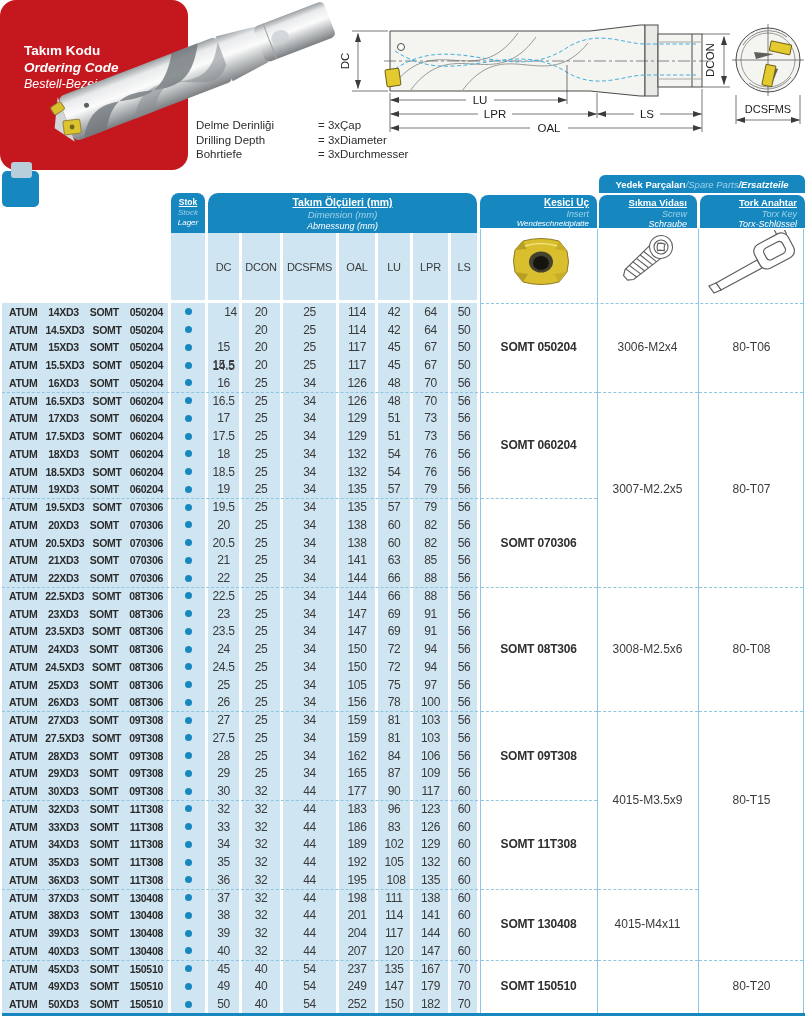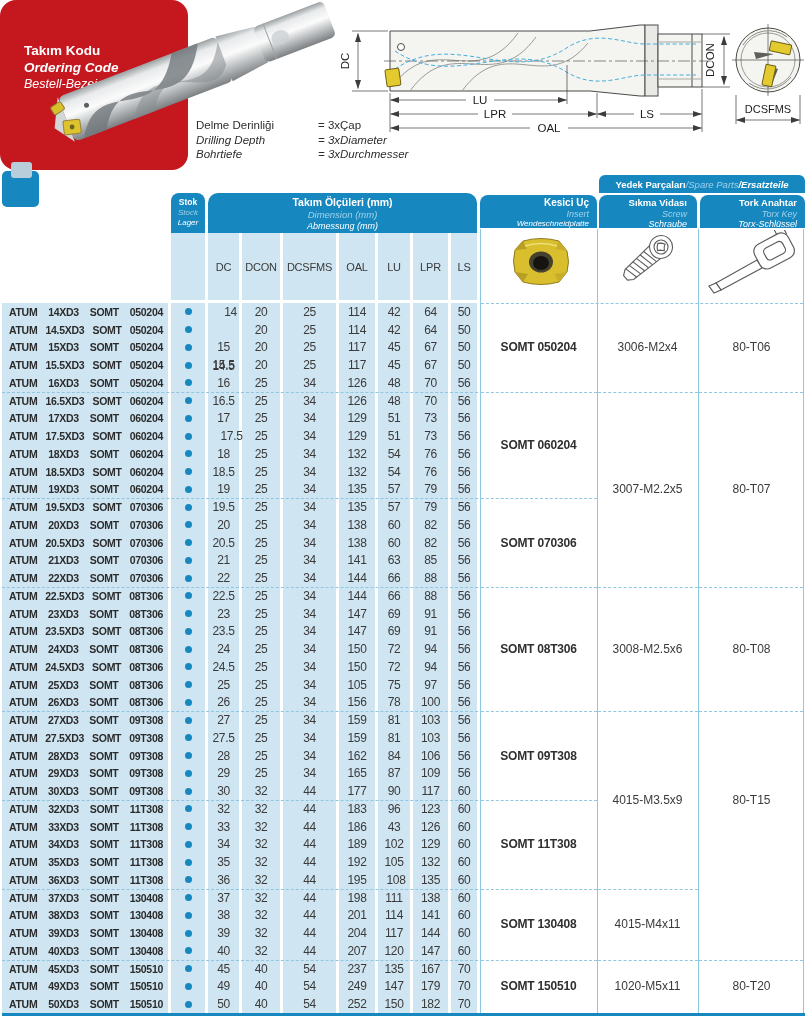--- a/index.html
+++ b/index.html
@@ -6,21 +6,21 @@
     --accent:#1787bf; --red:#c4171e; --cell:#cfe5f2; --dashc:#8fc6e2;
     --lightblue:#9fd2ea; --textdark:#3a3a3a;
   }
   html,body{margin:0;padding:0;background:#ffffff;}
   #canvas{position:relative;width:806px;height:1024px;overflow:hidden;background:#fff;
     font-family:"Liberation Sans", sans-serif;color:#333;}
   .abs{position:absolute;}
   .flexc{position:absolute;display:flex;align-items:center;justify-content:center;box-sizing:border-box;}
   
   .hbox{position:absolute;background:var(--accent);color:#fff;box-sizing:border-box;}
-  .hbox .l1{font-weight:bold;}
+  .hbox .l1{font-weight:bold;text-decoration:underline;}
   .hbox .l2{font-style:italic;color:var(--lightblue);}
   .hbox .l3{font-style:italic;}
   #hdr-ordering{left:3px;top:174px;width:164px;height:128px;background:var(--red);
     border-radius:16px;color:#fff;padding:42px 0 0 24px;}
   #hdr-ordering .l1{font-weight:bold;font-size:13.5px;line-height:17px;}
   #hdr-ordering .l2{font-weight:bold;font-style:italic;font-size:13.5px;line-height:17px;}
   #hdr-ordering .l3{font-style:italic;font-size:12.5px;line-height:16px;}
   #clip-sq{position:absolute;left:2px;top:171px;width:37px;height:36px;background:var(--accent);border-radius:5px;}
   #clip-tab{position:absolute;left:11px;top:162px;width:21px;height:16px;background:#b9cedb;border-radius:3px;}
   #hdr-stock{left:171px;top:193px;width:34px;height:40px;border-radius:8px 8px 0 0;
@@ -49,21 +49,21 @@
   #hdr-screw .l3{font-size:9px;line-height:10px;}
   #hdr-torx{left:700px;top:195px;width:105px;height:33px;border-radius:8px 8px 0 0;
     text-align:right;padding:2px 8px 0 0;}
   #hdr-torx .l1{font-size:9.5px;line-height:11.5px;}
   #hdr-torx .l2{font-size:9px;line-height:10.5px;}
   #hdr-torx .l3{font-size:9px;line-height:10px;}
   
   #depth-note{position:absolute;left:196px;top:118px;width:230px;}
   .nrow{font-size:11.5px;color:#2d2d2d;line-height:14.5px;white-space:nowrap;}
   .nrow .nl{display:inline-block;width:122px;}
-  .nrow.i{font-style:italic;}
+  .nrow.i{}
   
   .band{position:absolute;background:var(--cell);}
   .codecell{position:absolute;display:flex;justify-content:space-between;align-items:center;
     padding:0 5px 0 7px;font-weight:bold;font-size:10.5px;letter-spacing:-0.3px;color:#2b2b2b;box-sizing:border-box;}
   .val{font-size:12px;color:var(--textdark);letter-spacing:-0.3px;}
   .colhead{font-size:11px;color:var(--textdark);letter-spacing:-0.2px;}
   .dot{width:7px;height:7px;border-radius:50%;background:var(--accent);}
   .mins{font-weight:bold;font-size:12px;letter-spacing:-0.2px;color:#2f2f2f;}
   .mval{font-size:12px;color:var(--textdark);}
   .dashline{position:absolute;height:0;border-top:1px dashed var(--dashc);}
@@ -421,21 +421,21 @@
       <div class="flexc val" style="position: absolute; left: 451px; top: 409.5px; width: 26px; height: 17.75px;">56</div>
       <div class="codecell" style="position: absolute; left: 2px; top: 427.25px; width: 166px; height: 17.75px;">
         <span>ATUM</span>
         <span>17.5XD3</span>
         <span>SOMT</span>
         <span>060204</span>
       </div>
       <div class="flexc" style="position: absolute; left: 171px; top: 427.25px; width: 34px; height: 17.75px;">
         <span class="dot"></span>
       </div>
-      <div class="flexc val" style="position: absolute; left: 208px; top: 427.25px; width: 31px; height: 17.75px; margin-left: 8px;">17.5</div>
+      <div class="flexc val" style="position: absolute; left: 208px; top: 427.25px; width: 31px; height: 17.75px;">17.5</div>
       <div class="flexc val" style="position: absolute; left: 242px; top: 427.25px; width: 38px; height: 17.75px;">25</div>
       <div class="flexc val" style="position: absolute; left: 283px; top: 427.25px; width: 53px; height: 17.75px;">34</div>
       <div class="flexc val" style="position: absolute; left: 339px; top: 427.25px; width: 36px; height: 17.75px;">129</div>
       <div class="flexc val" style="position: absolute; left: 378px; top: 427.25px; width: 32px; height: 17.75px;">51</div>
       <div class="flexc val" style="position: absolute; left: 413px; top: 427.25px; width: 35px; height: 17.75px;">73</div>
       <div class="flexc val" style="position: absolute; left: 451px; top: 427.25px; width: 26px; height: 17.75px;">56</div>
       <div class="codecell" style="position: absolute; left: 2px; top: 445px; width: 166px; height: 17.75px;">
         <span>ATUM</span>
         <span>18XD3</span>
         <span>SOMT</span>
@@ -777,21 +777,21 @@
         <span>SOMT</span>
         <span>11T308</span>
       </div>
       <div class="flexc" style="position: absolute; left: 171px; top: 817.75px; width: 34px; height: 17.75px;">
         <span class="dot"></span>
       </div>
       <div class="flexc val" style="position: absolute; left: 208px; top: 817.75px; width: 31px; height: 17.75px;">33</div>
       <div class="flexc val" style="position: absolute; left: 242px; top: 817.75px; width: 38px; height: 17.75px;">32</div>
       <div class="flexc val" style="position: absolute; left: 283px; top: 817.75px; width: 53px; height: 17.75px;">44</div>
       <div class="flexc val" style="position: absolute; left: 339px; top: 817.75px; width: 36px; height: 17.75px;">186</div>
-      <div class="flexc val" style="position: absolute; left: 378px; top: 817.75px; width: 32px; height: 17.75px;">43</div>
+      <div class="flexc val" style="position: absolute; left: 378px; top: 817.75px; width: 32px; height: 17.75px;">83</div>
       <div class="flexc val" style="position: absolute; left: 413px; top: 817.75px; width: 35px; height: 17.75px;">126</div>
       <div class="flexc val" style="position: absolute; left: 451px; top: 817.75px; width: 26px; height: 17.75px;">60</div>
       <div class="codecell" style="position: absolute; left: 2px; top: 835.5px; width: 166px; height: 17.75px;">
         <span>ATUM</span>
         <span>34XD3</span>
         <span>SOMT</span>
         <span>11T308</span>
       </div>
       <div class="flexc" style="position: absolute; left: 171px; top: 835.5px; width: 34px; height: 17.75px;">
         <span class="dot"></span>
@@ -953,21 +953,20 @@
       <div class="flexc mins" style="position: absolute; left: 481px; top: 587px; width: 115px; height: 124.25px;">SOMT 08T306</div>
       <div class="flexc mins" style="position: absolute; left: 481px; top: 711.25px; width: 115px; height: 88.75px;">SOMT 09T308</div>
       <div class="flexc mins" style="position: absolute; left: 481px; top: 800px; width: 115px; height: 88.75px;">SOMT 11T308</div>
       <div class="flexc mins" style="position: absolute; left: 481px; top: 888.75px; width: 115px; height: 71px;">SOMT 130408</div>
       <div class="flexc mins" style="position: absolute; left: 481px; top: 959.75px; width: 115px; height: 53.25px;">SOMT 150510</div>
       <div class="flexc mval" style="position: absolute; left: 599px; top: 303px; width: 97px; height: 88.75px;">3006-M2x4</div>
       <div class="flexc mval" style="position: absolute; left: 599px; top: 391.75px; width: 97px; height: 195.25px;">3007-M2.2x5</div>
       <div class="flexc mval" style="position: absolute; left: 599px; top: 587px; width: 97px; height: 124.25px;">3008-M2.5x6</div>
       <div class="flexc mval" style="position: absolute; left: 599px; top: 711.25px; width: 97px; height: 177.5px;">4015-M3.5x9</div>
       <div class="flexc mval" style="position: absolute; left: 599px; top: 888.75px; width: 97px; height: 71px;">4015-M4x11</div>
-      <div class="flexc mval" style="position: absolute; left: 599px; top: 959.75px; width: 97px; height: 53.25px;">1020-M5x11</div>
       <div class="flexc mval" style="position: absolute; left: 700px; top: 303px; width: 103px; height: 88.75px;">80-T06</div>
       <div class="flexc mval" style="position: absolute; left: 700px; top: 391.75px; width: 103px; height: 195.25px;">80-T07</div>
       <div class="flexc mval" style="position: absolute; left: 700px; top: 587px; width: 103px; height: 124.25px;">80-T08</div>
       <div class="flexc mval" style="position: absolute; left: 700px; top: 711.25px; width: 103px; height: 177.5px;">80-T15</div>
       <div class="flexc mval" style="position: absolute; left: 700px; top: 959.75px; width: 103px; height: 53.25px;">80-T20</div>
       <div class="dashline" style="position: absolute; left: 2px; top: 391.75px; width: 476px;"></div>
       <div class="dashline" style="position: absolute; left: 481px; top: 391.75px; width: 116px;"></div>
       <div class="dashline" style="position: absolute; left: 2px; top: 498.25px; width: 476px;"></div>
       <div class="dashline" style="position: absolute; left: 481px; top: 498.25px; width: 116px;"></div>
       <div class="dashline" style="position: absolute; left: 2px; top: 587px; width: 476px;"></div>

